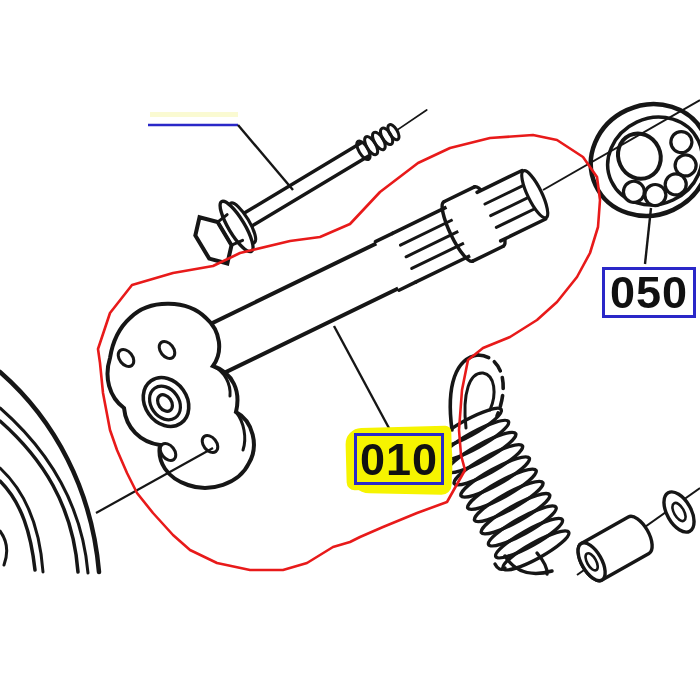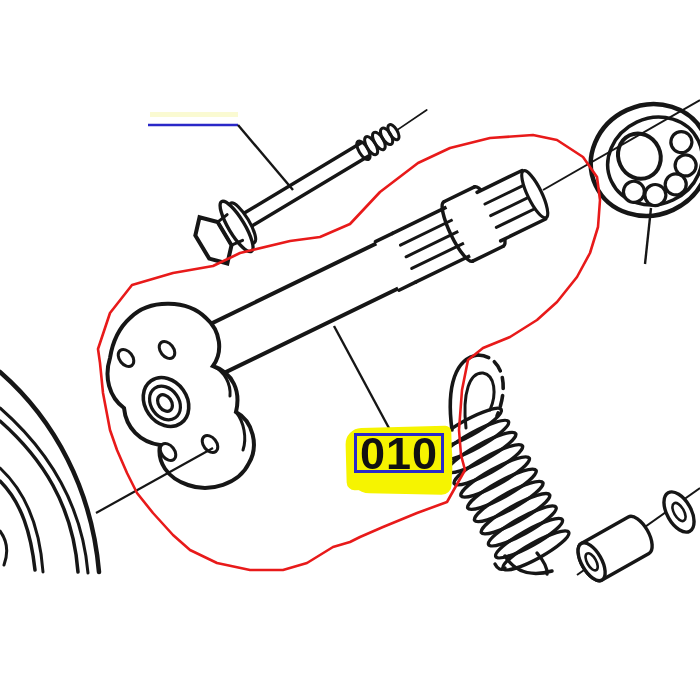--- a/index.html
+++ b/index.html
@@ -9,21 +9,21 @@
   }
   .stage svg{position:absolute;left:0;top:0;}
   .callout{
     position:absolute;display:flex;align-items:center;justify-content:center;
     border:3px solid #2a28c8;background:transparent;color:#111111;
     font-weight:bold;font-size:45px;line-height:1;letter-spacing:1px;
     font-family:"Liberation Sans", sans-serif;
     box-sizing:border-box;
   }
   .callout-050{left:602px;top:267px;width:94px;height:51px;background:#ffffff;}
-  .callout-010{left:354px;top:433px;width:90px;height:40px;}
+  .callout-010{left:354px;top:433px;width:90px;height:52px;}
   .hl-blob{position:absolute;background:#f6f400;}
   .hl-1{left:346px;top:427px;width:106px;height:62px;border-radius:16px 6px 18px 8px;transform:rotate(-1.6deg);}
   .hl-2{left:350px;top:438px;width:102px;height:56px;border-radius:8px 16px 10px 20px;transform:rotate(1.2deg);}
 </style>
 </head>
 <body>
 
 <div class="stage">
 
   <svg width="700" height="700" viewBox="0 0 700 700">
@@ -187,14 +187,17 @@
          L100,363 Z" fill="none" stroke="#e81a1a" stroke-width="2.6" stroke-linejoin="round" stroke-linecap="round"></path>
   </svg>
 
   <div class="hl-blob hl-1"></div>
   <div class="hl-blob hl-2"></div>
 
   <div class="callout callout-010">
     <span>010</span>
   </div>
 
+  <div class="callout callout-050">
+    <span>050</span>
+  </div>
 
 </div>
 
 </body></html>

